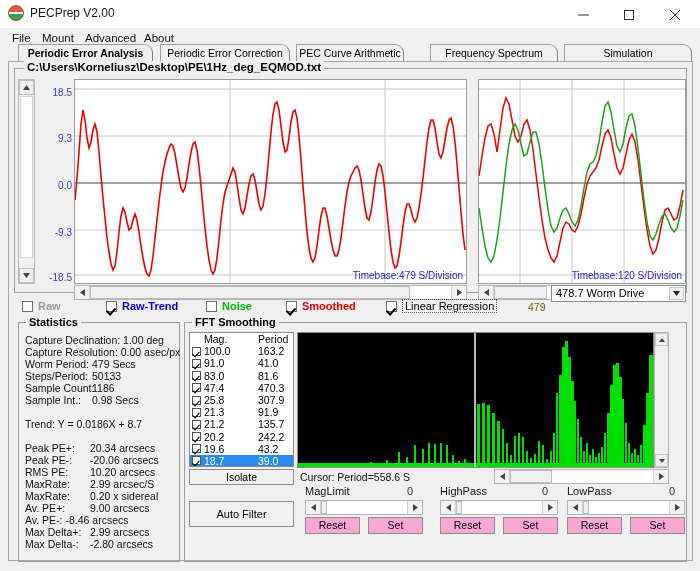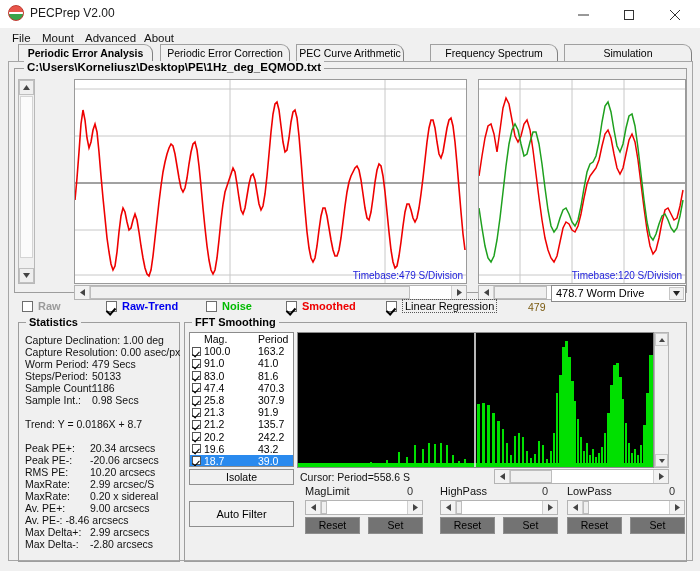--- a/index.html
+++ b/index.html
@@ -131,21 +131,21 @@
               border:1px solid #c8c8c8; display:flex; align-items:center; justify-content:center;}
   .cursor-text { position:absolute; left:300px; top:471px; font-size:10.5px; color:#111; }
   #hscroll-spec { left:494px; top:469px; width:175px; }
 
   
   .sgroup { position:absolute; top:485px; width:108px; height:55px; }
   .sg-label { position:absolute; left:0; top:0; font-size:11px; color:#111; }
   .sg-val { position:absolute; right:0; top:0; font-size:11px; color:#333; }
   .sg-bar { position:absolute; left:0; top:15px; width:118px; height:15px; }
   .sg-btns { position:absolute; left:0; top:32px; width:118px; height:17px; }
-  .sbtn { position:absolute; top:0; width:55px; height:17px; background:#737373; border:1px solid #8e8e8e;
+  .sbtn { position:absolute; top:0; width:55px; height:17px; background:#f9a8d4; border:1px solid #8e8e8e;
           font-size:10.5px; text-align:center; line-height:15px; }
 </style>
 </head>
 <body>
 
 <div id="app">
 
   <div class="titlebar">
     <div class="app-icon"></div>
     <div class="app-title">PECPrep V2.00</div>
@@ -196,20 +196,27 @@
         </svg>
     </div>
     <div class="thumb"></div>
     <div class="arrow dn">
       <svg width="7" height="5">
           <polygon points="3.5,5 7,0 0,0" fill="#444"></polygon>
         </svg>
     </div>
   </div>
 
+  <div class="yaxis">
+    <div class="ytick" style="top:8px">18.5</div>
+    <div class="ytick" style="top:54px">9.3</div>
+    <div class="ytick" style="top:101px">0.0</div>
+    <div class="ytick" style="top:148px">-9.3</div>
+    <div class="ytick" style="top:193px">-18.5</div>
+  </div>
 
   <div class="gpanel" id="graph-left">
     <svg width="391" height="203" viewBox="0 0 391 203">
       <line x1="0" y1="9" x2="391" y2="9" stroke="#c8c8c8" stroke-width="1"></line>
       <line x1="0" y1="56" x2="391" y2="56" stroke="#c8c8c8" stroke-width="1"></line>
       <line x1="0" y1="150" x2="391" y2="150" stroke="#c8c8c8" stroke-width="1"></line>
       <line x1="0" y1="195" x2="391" y2="195" stroke="#c8c8c8" stroke-width="1"></line>
       <line x1="155" y1="0" x2="155" y2="203" stroke="#c8c8c8" stroke-width="1"></line>
       <line x1="310" y1="0" x2="310" y2="203" stroke="#c8c8c8" stroke-width="1"></line>
       <line x1="0" y1="103" x2="391" y2="103" stroke="#444" stroke-width="1"></line>

